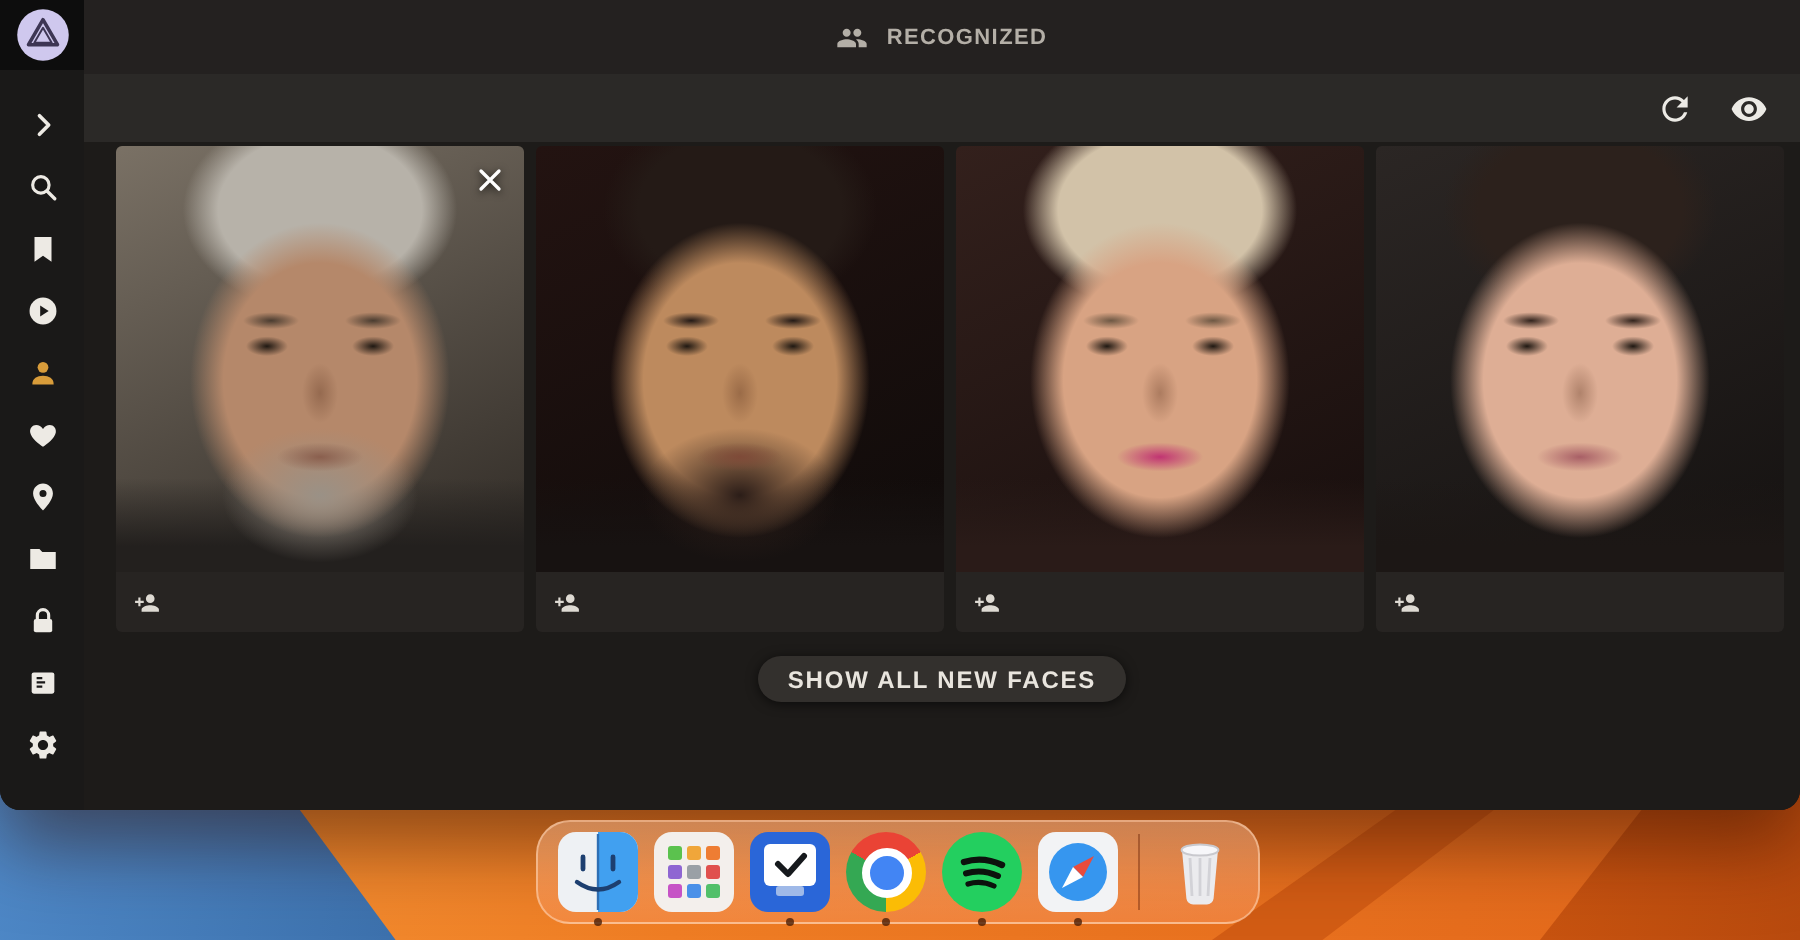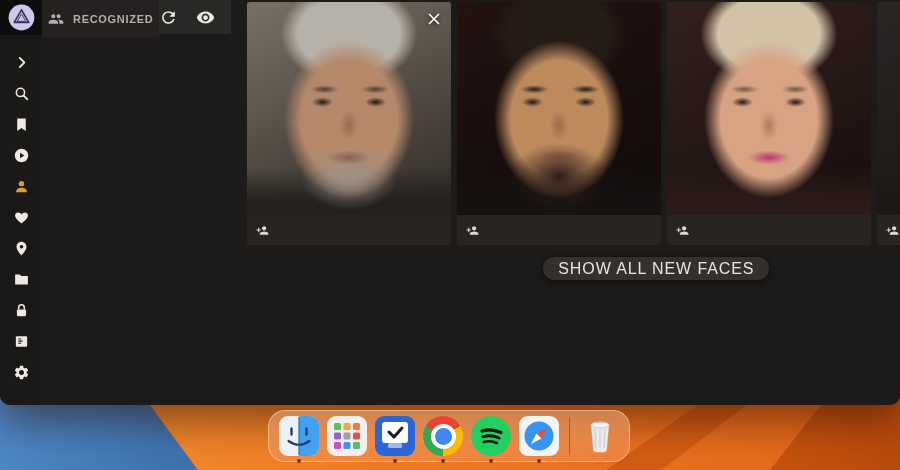--- a/index.html
+++ b/index.html
@@ -16,21 +16,21 @@
   .window{position:absolute;left:0;top:0;width:900px;height:405px;background:#1d1b19;display:flex;overflow:hidden;border-radius:0 0 10px 10px;box-shadow:0 18px 38px rgba(45,12,0,.5)}
   .sidebar{width:42px;flex-shrink:0;background:#1a1918;display:flex;flex-direction:column}
   .logo-btn{height:35px;background:#0d0d0d;border:none;display:grid;place-items:center;cursor:pointer;padding:0}
   .logo-btn svg{width:29px;height:29px;display:block}
   .side-nav{display:flex;flex-direction:column;align-items:center;padding-top:16px;gap:9px;--cutout:#1a1918}
   .side-btn{width:30px;height:22px;display:grid;place-items:center;background:none;border:none;color:#edeae4;cursor:pointer;padding:0}
   .side-btn .ic{width:17px;height:17px}
   .side-btn.active{color:#d89c3a}
   .ic{display:block;fill:currentColor}
 
-  .main{flex:1;display:flex;min-width:0}
+  .main{flex:1;display:flex;flex-direction:column;min-width:0}
   .tabbar{height:37px;background:#242120;display:flex;flex-shrink:0}
   .tab{flex:1;display:flex;align-items:center;justify-content:center;gap:9px;background:none;border:none;color:#b4afa7;font-size:11px;font-weight:700;letter-spacing:.7px;position:relative;cursor:pointer;font-family:inherit}
   .tab .ic{width:16px;height:16px}
   .tab.active{color:#dcd7cf}
   .tab.active::after{content:"";position:absolute;left:16px;right:6px;bottom:0;height:2px;background:var(--accent,#c49a55)}
   .badge{min-width:15px;height:15px;border-radius:8px;background:var(--badge,#dc9c3a);color:#2b2008;font-size:9.5px;font-weight:700;display:grid;place-items:center;transform:translateY(-6px);padding:0 2px;box-sizing:border-box}
 
   .toolbar{height:34px;background:#2b2927;display:flex;align-items:center;justify-content:flex-end;gap:17px;padding-right:15px;flex-shrink:0}
   .tool-btn{background:none;border:none;color:#eceae5;padding:0;width:20px;height:20px;cursor:pointer}
   .tool-btn .ic{width:19px;height:19px}
@@ -50,21 +50,21 @@
     radial-gradient(ellipse 48% 34% at 50% 15%, var(--hair) 52%, transparent 70%),
     linear-gradient(to top, var(--body) 6%, transparent 22%),
     linear-gradient(155deg, var(--bg1), var(--bg2))}
   .card-x{position:absolute;top:6px;right:6px;width:22px;height:22px;background:none;border:none;color:#fff;padding:2px;cursor:pointer;z-index:2;filter:drop-shadow(0 1px 2px rgba(0,0,0,.8))}
   .card-x .ic{width:18px;height:18px}
   .card-footer{height:30px;background:#272422;display:flex;align-items:center;padding:0 9px}
   .footer-btn{background:none;border:none;color:#dedad3;padding:0;width:16px;height:16px;cursor:pointer}
   .footer-btn .ic{width:13px;height:13px}
 
   .show-all-row{display:flex;justify-content:center;margin-top:12px;padding-right:16px}
-  .show-all{background:#33302d;color:#e9e5de;border:none;border-radius:12px;height:23px;padding:0 15px;font-size:16px;font-weight:400;letter-spacing:.9px;box-shadow:0 1px 6px rgba(0,0,0,.6);cursor:pointer;font-family:inherit}
+  .show-all{background:#33302d;color:#e9e5de;border:none;border-radius:12px;height:23px;padding:0 15px;font-size:12px;font-weight:700;letter-spacing:.9px;box-shadow:0 1px 6px rgba(0,0,0,.6);cursor:pointer;font-family:inherit}
 
   
   .dock{position:absolute;left:268px;top:410px;width:362px;height:52px;box-sizing:border-box;border-radius:17px;background:linear-gradient(rgba(255,196,158,.45),rgba(248,148,92,.45));border:1px solid rgba(255,216,185,.55);display:flex;align-items:center;gap:8px;padding:0 10px}
   .dock-app{position:relative;width:40px;height:40px;background:none;border:none;padding:0;cursor:pointer}
   .dock-app svg{width:40px;height:40px;display:block}
   .dock-dot{position:absolute;left:50%;bottom:-7px;transform:translateX(-50%);width:4px;height:4px;border-radius:50%;background:rgba(72,30,8,.8)}
   .dock-sep{width:1px;height:38px;background:rgba(122,50,18,.5);margin:0 2px;flex-shrink:0}
   .chrome-disc{width:40px;height:40px;border-radius:50%;background:conic-gradient(from -60deg,#ea4335 0 120deg,#fbbc05 120deg 240deg,#34a853 240deg 360deg);display:grid;place-items:center}
   .chrome-hub{width:17px;height:17px;border-radius:50%;background:#4285f4;border:4.5px solid #fff}
   .spotify-disc{width:40px;height:40px;border-radius:50%;background:#23cf5f;display:grid;place-items:center}

